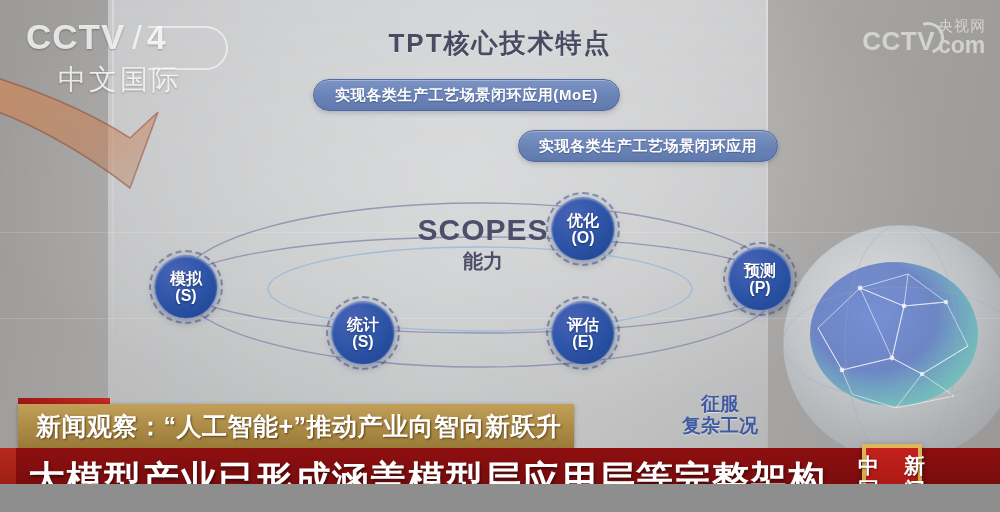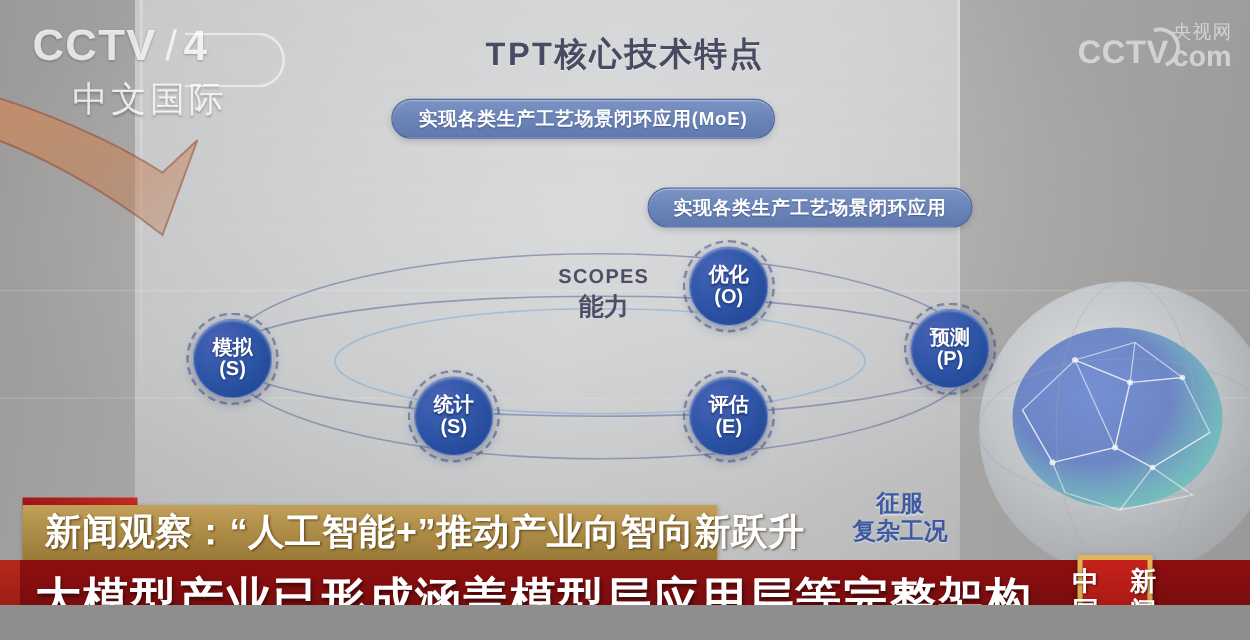--- a/index.html
+++ b/index.html
@@ -95,21 +95,21 @@
     position:absolute;display:flex;align-items:center;justify-content:center;
     height:30px;border-radius:16px;
     background:linear-gradient(180deg,#7c94c4 0%,#6b84b8 50%,#5f79ae 100%);
     border:1px solid #53689c;
     color:#ffffff;font-size:15px;font-weight:bold;letter-spacing:.6px;
     box-shadow:0 2px 5px rgba(40,50,80,.22), inset 0 1px 0 rgba(255,255,255,.30);
     text-shadow:0 1px 1px rgba(40,50,90,.45);
   }
   .pill-top{left:313px;top:79px;width:305px;}
   .pill-left{left:152px;top:130px;width:258px;}
-  .pill-right{left:518px;top:130px;width:258px;margin-top:20px;}
+  .pill-right{left:518px;top:130px;width:258px;}
 
   
   .diagram{position:absolute;left:110px;top:185px;width:740px;height:200px;}
   .node{
     position:absolute;width:62px;height:62px;border-radius:50%;
     background:radial-gradient(circle at 34% 28%,#4a63b6 0%,#2f56a8 45%,#1c418f 100%);
     border:1px solid rgba(255,255,255,.35);
     box-shadow:0 3px 9px rgba(25,40,80,.35), inset 0 1px 2px rgba(255,255,255,.35);
     display:flex;flex-direction:column;align-items:center;justify-content:center;
     color:#fff;line-height:1.08;
@@ -124,21 +124,21 @@
   .n-ctrl{left:221px;top:12px;}
   .n-opt{left:441px;top:12px;}
   .n-pred{left:618px;top:62px;}
   .n-stat{left:221px;top:116px;}
   .n-eval{left:441px;top:116px;}
 
   .center-label{
     position:absolute;left:288px;top:28px;width:170px;text-align:center;
     color:#4e4e6b;
   }
-  .center-label .l1{font-size:16px;font-weight:bold;letter-spacing:1px;text-align:center;}
+  .center-label .l1{font-size:30px;font-weight:bold;letter-spacing:1px;text-align:center;}
   .center-label .l2{font-size:20px;font-weight:bold;margin-top:1px;}
 
   
   .side-cap{
     position:absolute;left:660px;top:393px;width:120px;text-align:center;
     color:#3f5aa2;font-size:19px;font-weight:bold;line-height:1.15;
     text-shadow:0 1px 1px rgba(255,255,255,.5);
   }
   .side-cap .c2{display:block;}
 
@@ -147,21 +147,21 @@
     position:absolute;left:18px;top:398px;width:92px;height:10px;
     background:linear-gradient(90deg,#a01717,#c42b22);
   }
   .subbar{
     position:absolute;left:18px;top:404px;width:556px;height:44px;
     background:linear-gradient(180deg,#c2a05a 0%,#b08f49 42%,#9a7a38 100%);
     display:flex;align-items:center;
     box-shadow:0 1px 4px rgba(0,0,0,.30);
   }
   .subbar-text{
-    color:#fff;font-size:29px;font-weight:bold;letter-spacing:.5px;
+    color:#fff;font-size:25px;font-weight:bold;letter-spacing:.5px;
     margin-left:18px;white-space:nowrap;
     text-shadow:1px 1px 2px rgba(70,45,10,.75);
   }
   .headline{
     position:absolute;left:0;top:448px;width:1000px;height:64px;
     background:linear-gradient(180deg,#8e0f10 0%,#7d0d0e 48%,#6b0a0b 100%);
     display:flex;align-items:center;
   }
   .headline::before{
     content:"";position:absolute;left:0;top:0;width:16px;height:64px;

